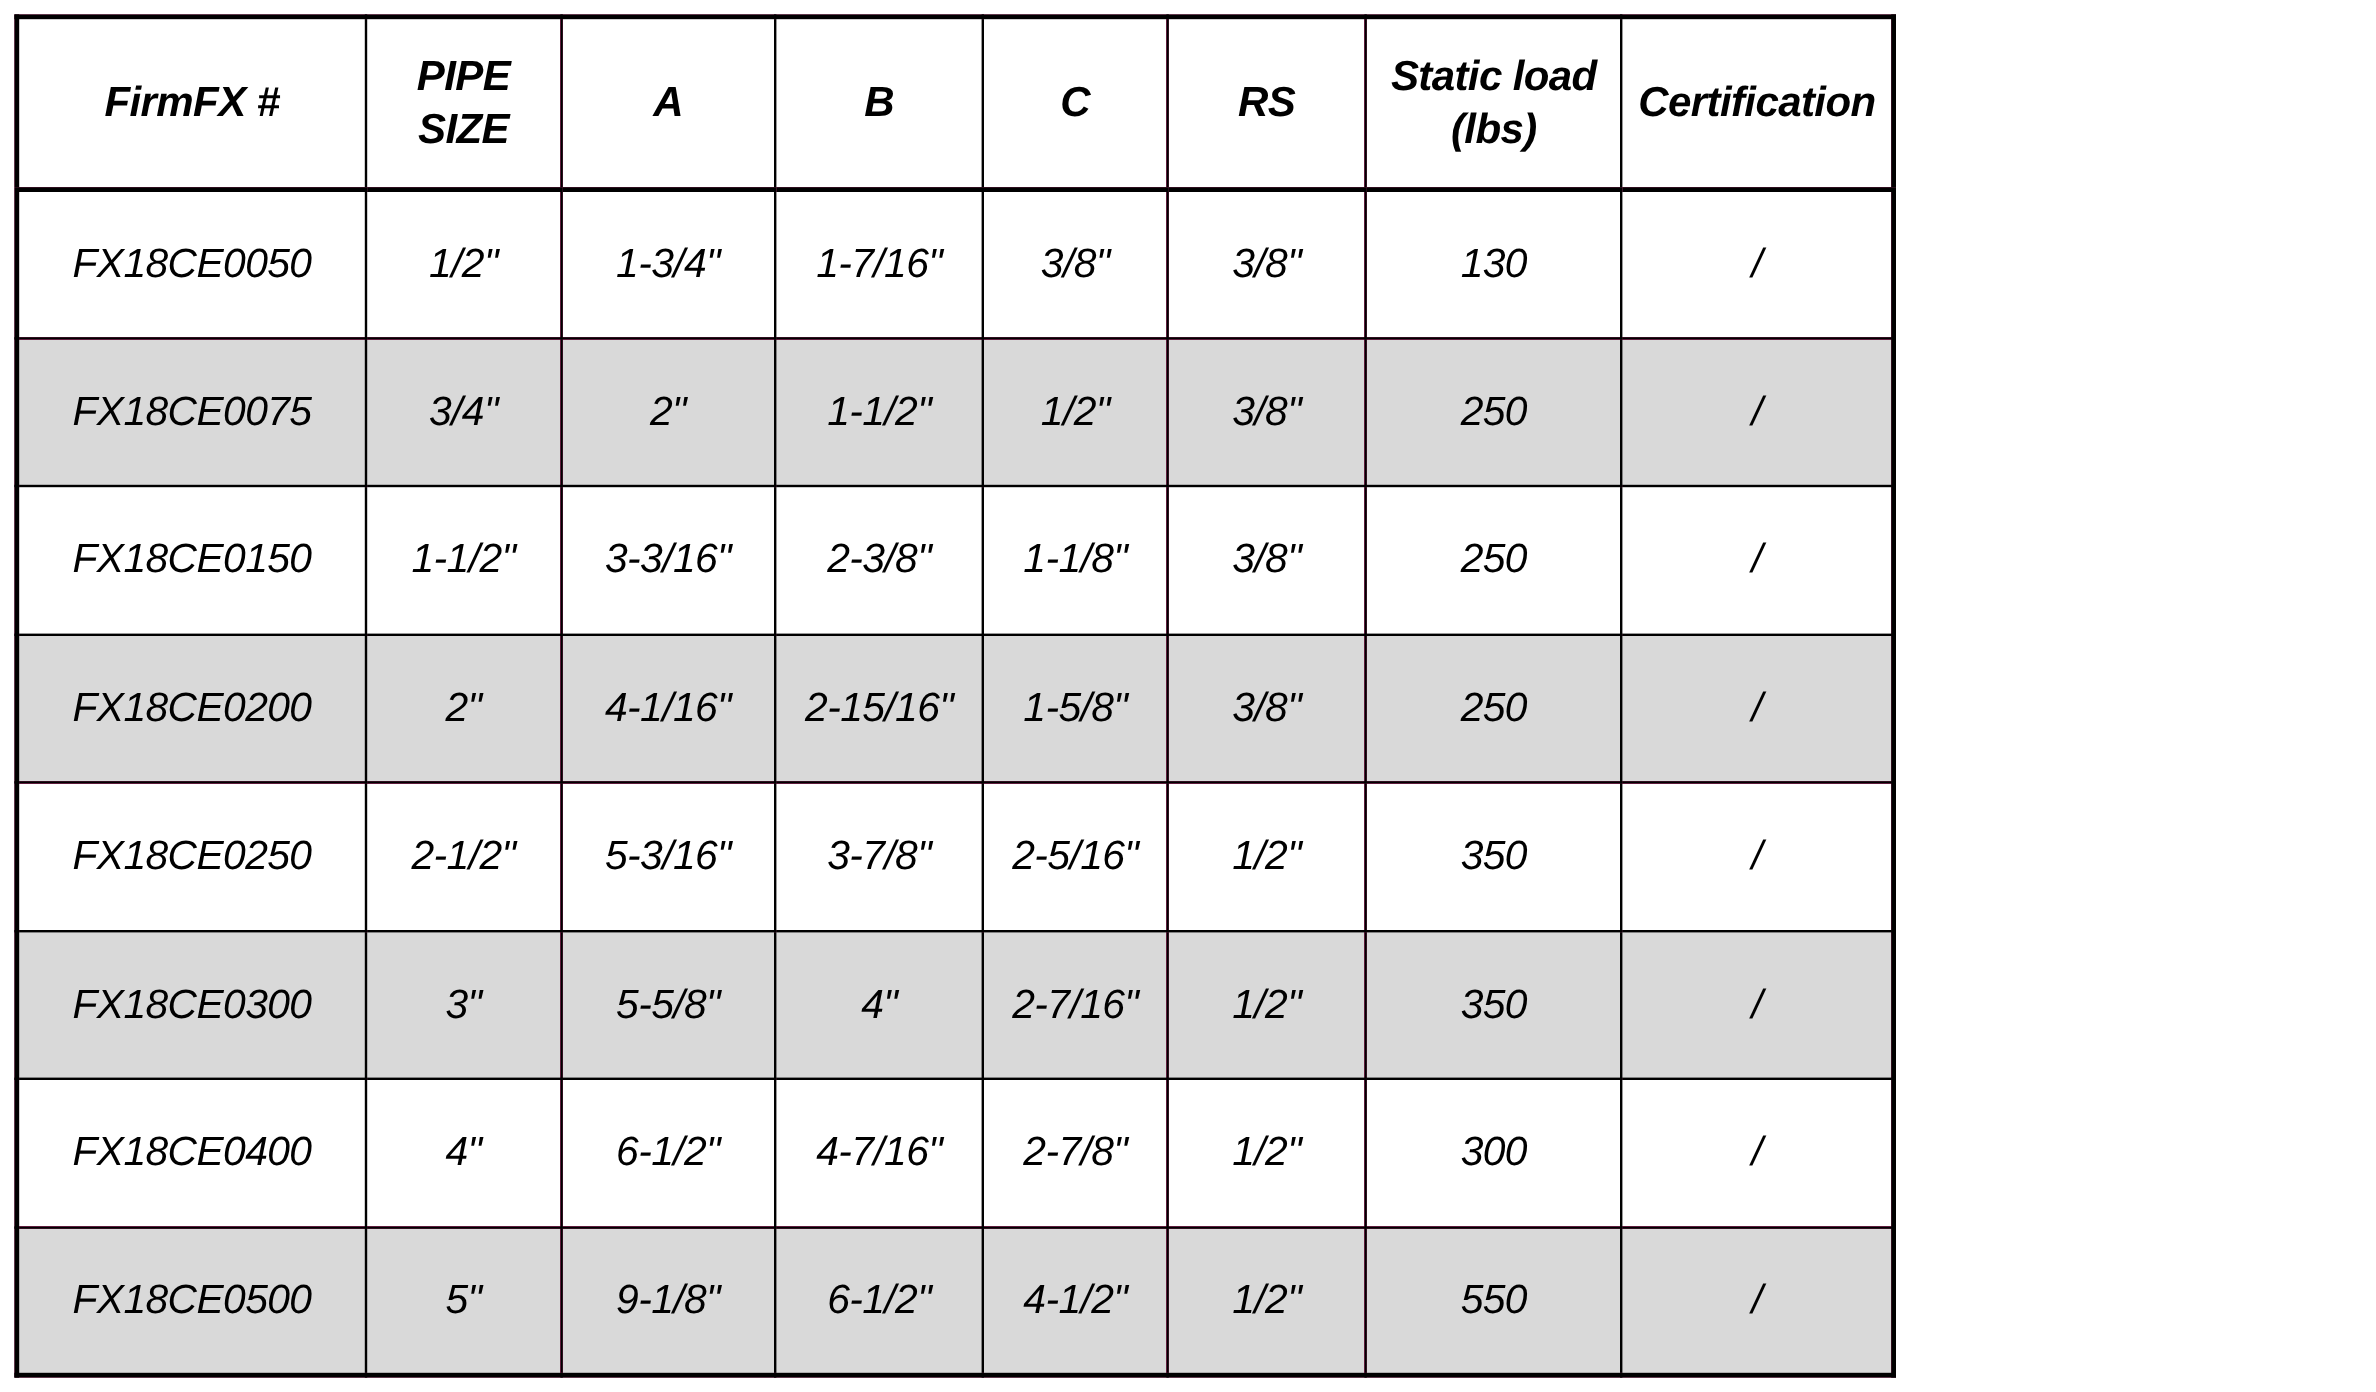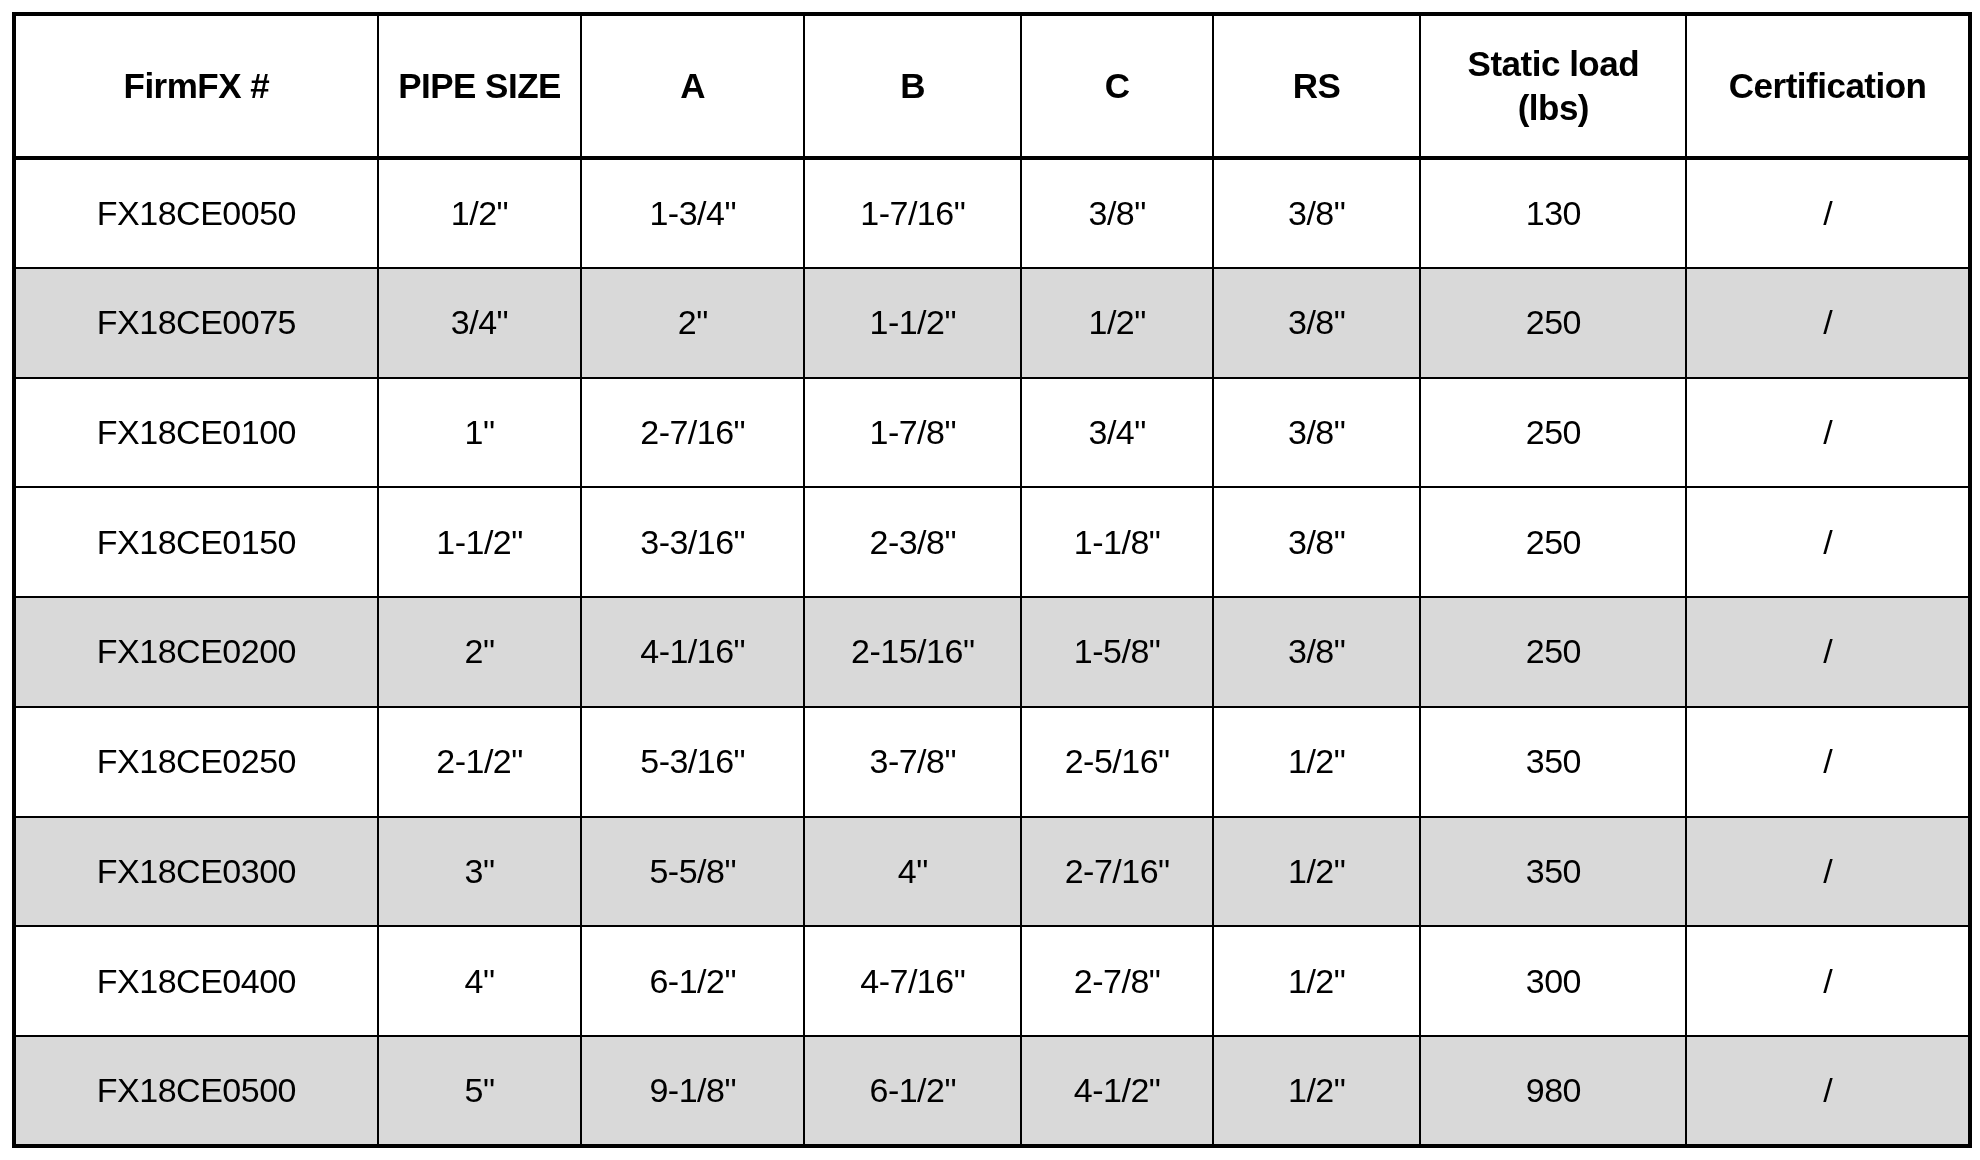--- a/index.html
+++ b/index.html
@@ -10,24 +10,25 @@
     color: #000000;
   }
   .page {
     position: relative;
     width: 1980px; height: 1160px;
     background: #ffffff;
   }
   table.spec-table {
     position: absolute;
     left: 12px; top: 12px;
-    width: 1960px; height: 1136px;
+    width: 1568px; height: 1136px;
     border-collapse: collapse;
     table-layout: fixed;
     background: #ec4899;
+    font-style: italic;
   }
   table.spec-table th,
   table.spec-table td {
     border: 2px solid var(--border-color, #000);
     text-align: center;
     vertical-align: middle;
     letter-spacing: -0.5px;
     overflow: hidden;
   }
   table.spec-table { border: 4px solid var(--border-color, #000); }
@@ -100,30 +101,20 @@
           <td>FX18CE0075</td>
           <td>3/4"</td>
           <td>2"</td>
           <td>1-1/2"</td>
           <td>1/2"</td>
           <td>3/8"</td>
           <td>250</td>
           <td>/</td>
         </tr>
         <tr>
-          <td>FX18CE0100</td>
-          <td>1"</td>
-          <td>2-7/16"</td>
-          <td>1-7/8"</td>
-          <td>3/4"</td>
-          <td>3/8"</td>
-          <td>250</td>
-          <td>/</td>
-        </tr>
-        <tr>
           <td>FX18CE0150</td>
           <td>1-1/2"</td>
           <td>3-3/16"</td>
           <td>2-3/8"</td>
           <td>1-1/8"</td>
           <td>3/8"</td>
           <td>250</td>
           <td>/</td>
         </tr>
         <tr class="alt">
@@ -166,18 +157,18 @@
           <td>300</td>
           <td>/</td>
         </tr>
         <tr class="alt">
           <td>FX18CE0500</td>
           <td>5"</td>
           <td>9-1/8"</td>
           <td>6-1/2"</td>
           <td>4-1/2"</td>
           <td>1/2"</td>
-          <td>980</td>
+          <td>550</td>
           <td>/</td>
         </tr>
       </tbody>
   </table>
 </div>
 
 </body></html>

